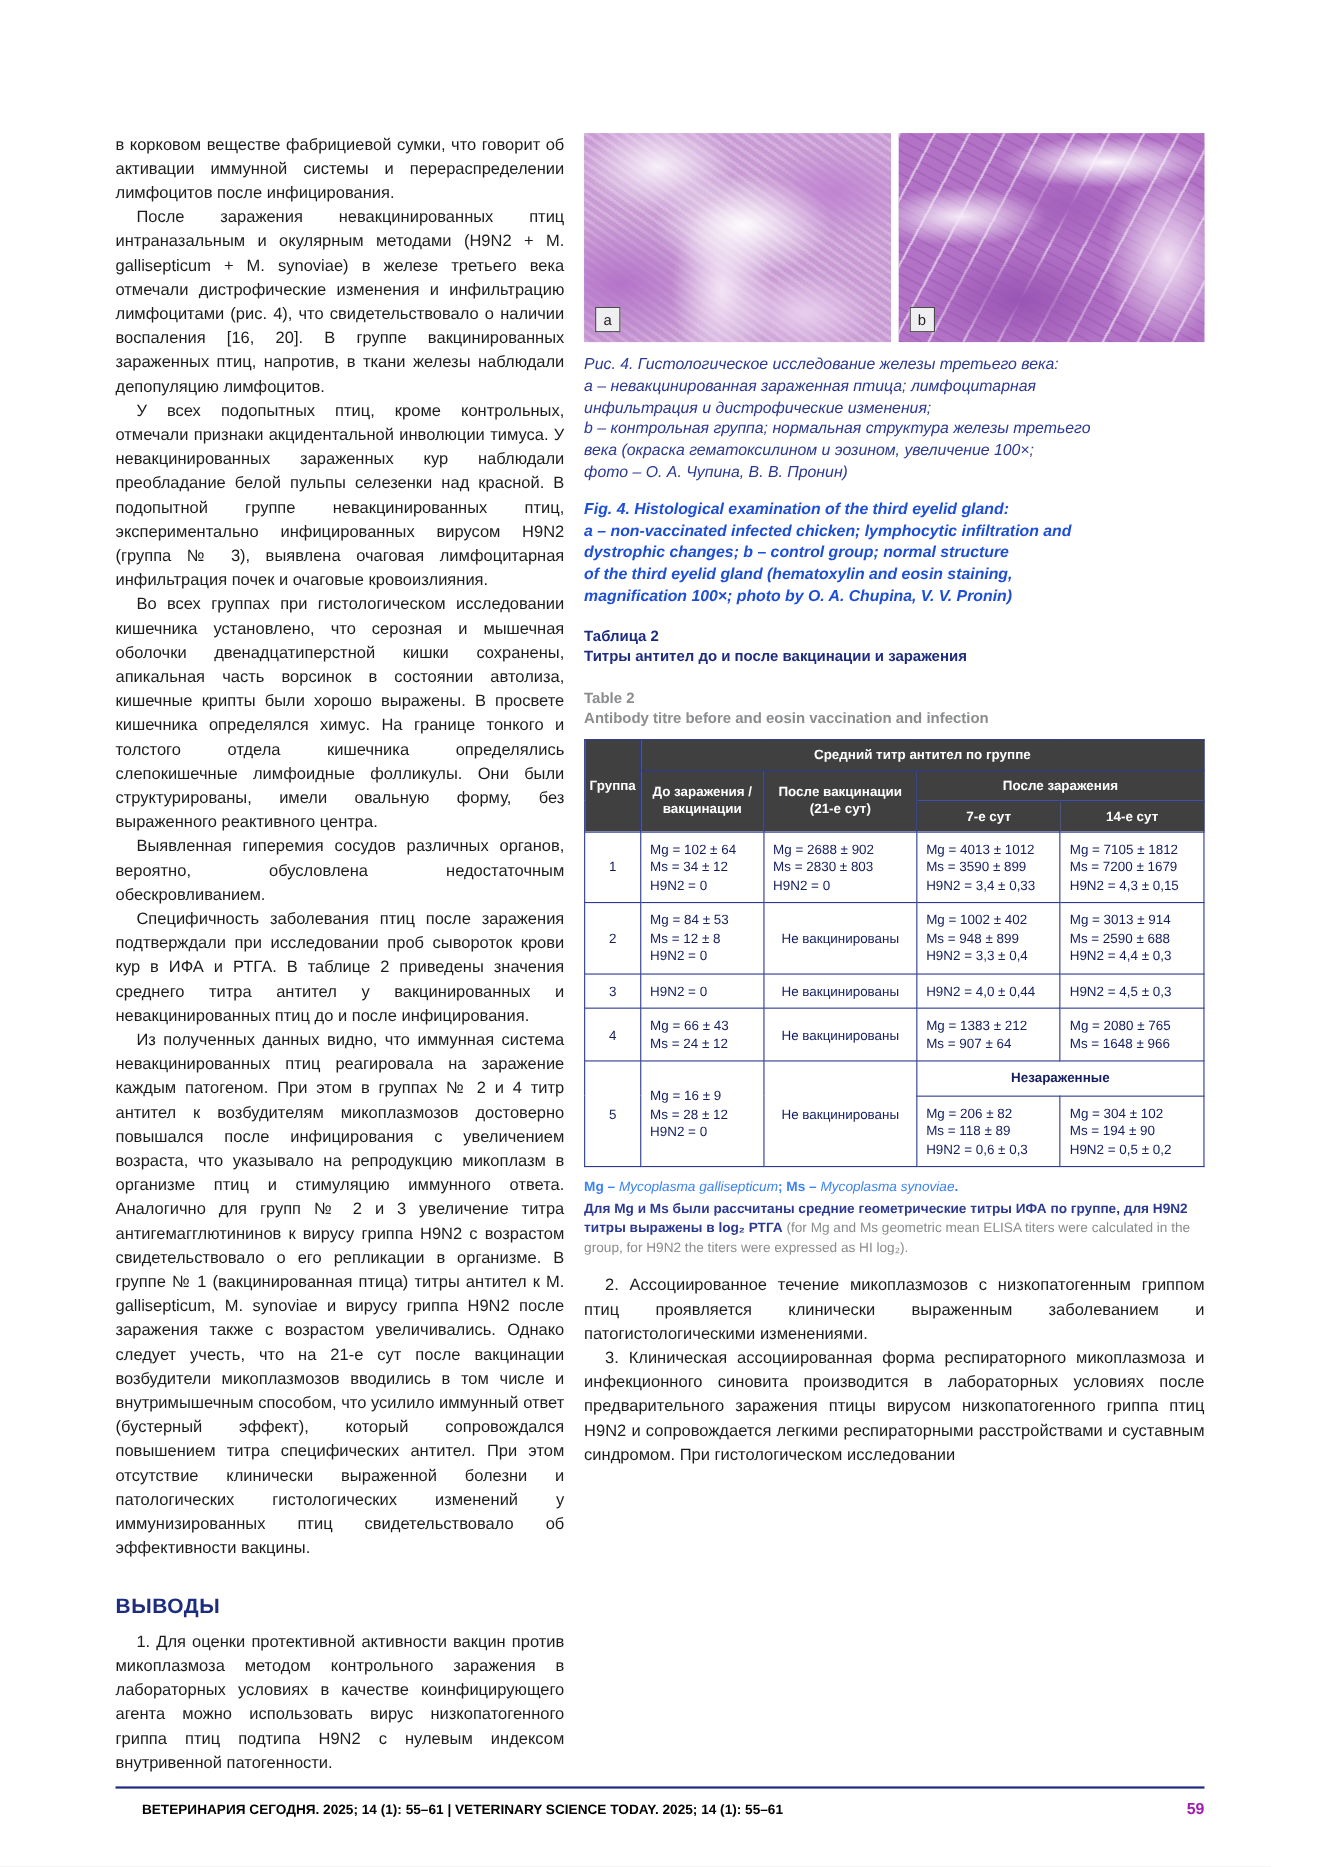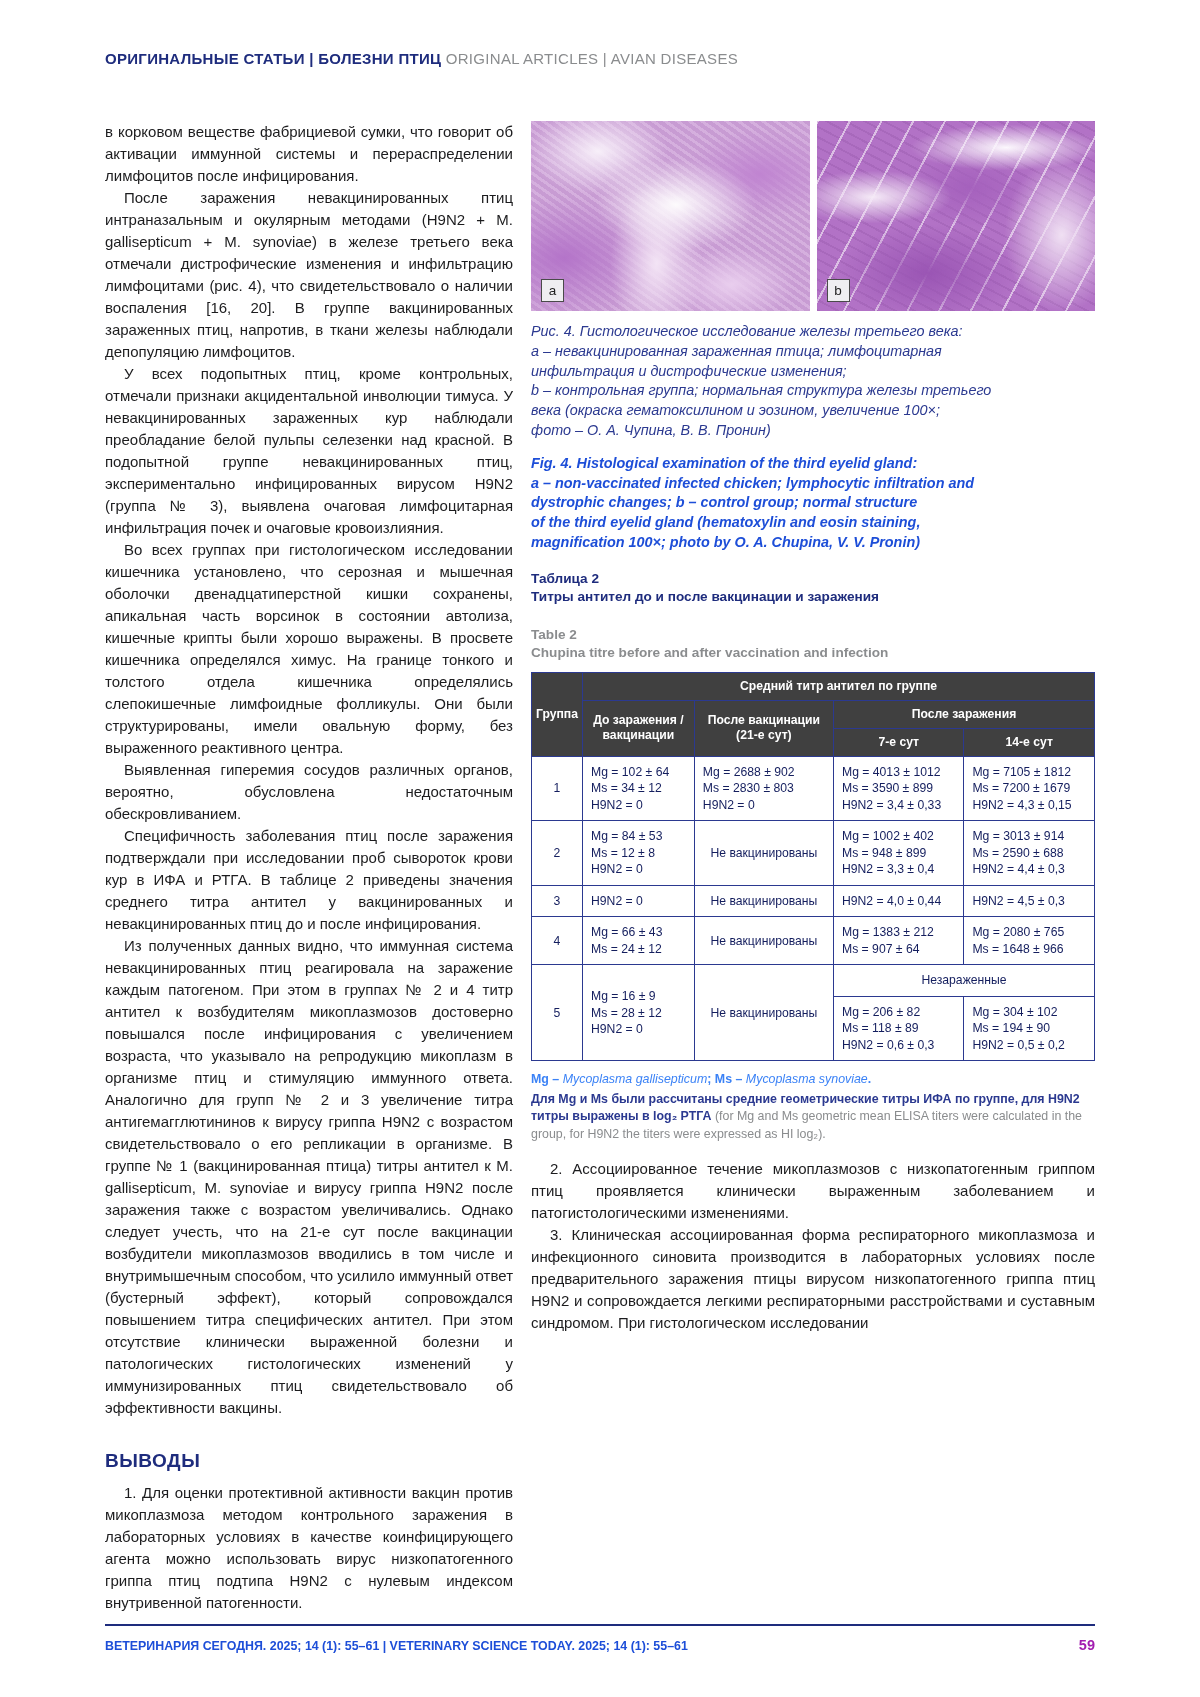--- a/index.html
+++ b/index.html
@@ -80,48 +80,44 @@
   table.titers thead th {
     background: #404040; color: #ffffff; font-weight: bold;
     text-align: center; vertical-align: middle; padding: 6px 4px;
     font-size: 12.2px; line-height: 15px;
   }
   table.titers td {
     vertical-align: middle; padding: 7px 8px;
     white-space: pre-line; line-height: 16.5px; background: #fff;
   }
   td.center { text-align: center; }
-  td.bold { font-weight: normal; }
+  td.bold { font-weight: bold; }
   col.c-group { width: 48px; }
   
   .fnotes { margin-top: 10px; font-size: 12.4px; line-height: 17.5px; }
   .fn1 { color: #3b82f6; font-weight: bold; }
   .fn1 .sp { font-style: italic; font-weight: normal; }
   .fn2-ru { color: #2b3990; font-weight: bold; }
   .fn2-en { color: #8a8c8e; font-weight: normal; }
   .fnotes .line2 { margin-top: 2px; }
   
   .ftr {
     position: absolute; left: 105px; right: 105px; top: 1624px;
     border-top: 2.5px solid #1e2c7d; padding-top: 11px;
     display: flex; justify-content: space-between; align-items: baseline;
   }
-  .ftr .journal { font-size: 12.4px; font-weight: bold; color: #1d4ed8; }
+  .ftr .journal { font-size: 12.4px; font-weight: bold; color: #000000; margin-left: 24px; }
   .ftr .pageno { font-size: 14.5px; font-weight: bold; color: #a21caf; text-align: center; }
   .rc-text { margin-top: 15px; }
 </style>
 </head>
 <body>
 
 <div class="page">
 
-  <div class="hdr">
-    <span class="ru">ОРИГИНАЛЬНЫЕ СТАТЬИ | БОЛЕЗНИ ПТИЦ</span>
-    <span class="en">ORIGINAL ARTICLES | AVIAN DISEASES</span>
-  </div>
 
   <div class="col-left body-text">
     <p class="noindent">в корковом веществе фабрициевой сумки, что говорит об активации иммунной системы и перераспределении лимфоцитов после инфицирования.</p>
     <p>После заражения невакцинированных птиц интраназальным и окулярным методами (H9N2 + M. gallisepticum + M. synoviae) в железе третьего века отмечали дистрофические изменения и инфильтрацию лимфоцитами (рис. 4), что свидетельствовало о наличии воспаления [16, 20]. В группе вакцинированных зараженных птиц, напротив, в ткани железы наблюдали депопуляцию лимфоцитов.</p>
     <p>У всех подопытных птиц, кроме контрольных, отмечали признаки акцидентальной инволюции тимуса. У невакцинированных зараженных кур наблюдали преобладание белой пульпы селезенки над красной. В подопытной группе невакцинированных птиц, экспериментально инфицированных вирусом H9N2 (группа № 3), выявлена очаговая лимфоцитарная инфильтрация почек и очаговые кровоизлияния.</p>
     <p>Во всех группах при гистологическом исследовании кишечника установлено, что серозная и мышечная оболочки двенадцатиперстной кишки сохранены, апикальная часть ворсинок в состоянии автолиза, кишечные крипты были хорошо выражены. В просвете кишечника определялся химус. На границе тонкого и толстого отдела кишечника определялись слепокишечные лимфоидные фолликулы. Они были структурированы, имели овальную форму, без выраженного реактивного центра.</p>
     <p>Выявленная гиперемия сосудов различных органов, вероятно, обусловлена недостаточным обескровливанием.</p>
     <p>Специфичность заболевания птиц после заражения подтверждали при исследовании проб сывороток крови кур в ИФА и РТГА. В таблице 2 приведены значения среднего титра антител у вакцинированных и невакцинированных птиц до и после инфицирования.</p>
     <p>Из полученных данных видно, что иммунная система невакцинированных птиц реагировала на заражение каждым патогеном. При этом в группах № 2 и 4 титр антител к возбудителям микоплазмозов достоверно повышался после инфицирования с увеличением возраста, что указывало на репродукцию микоплазм в организме птиц и стимуляцию иммунного ответа. Аналогично для групп № 2 и 3 увеличение титра антигемагглютининов к вирусу гриппа H9N2 с возрастом свидетельствовало о его репликации в организме. В группе № 1 (вакцинированная птица) титры антител к M. gallisepticum, M. synoviae и вирусу гриппа H9N2 после заражения также с возрастом увеличивались. Однако следует учесть, что на 21-е сут после вакцинации возбудители микоплазмозов вводились в том числе и внутримышечным способом, что усилило иммунный ответ (бустерный эффект), который сопровождался повышением титра специфических антител. При этом отсутствие клинически выраженной болезни и патологических гистологических изменений у иммунизированных птиц свидетельствовало об эффективности вакцины.</p>
     <h2 class="concl">ВЫВОДЫ</h2>
@@ -148,21 +144,21 @@
     <div class="cap cap-en">Fig. 4. Histological examination of the third eyelid gland:
 a – non-vaccinated infected chicken; lymphocytic infiltration and
 dystrophic changes; b – control group; normal structure
 of the third eyelid gland (hematoxylin and eosin staining,
 magnification 100×; photo by O. A. Chupina, V. V. Pronin)</div>
 
     <div class="tbl-head-block">
       <div class="tbl-label-ru">Таблица 2</div>
       <div class="tbl-title-ru">Титры антител до и после вакцинации и заражения</div>
       <div class="tbl-label-en">Table 2</div>
-      <div class="tbl-title-en">Chupina titre before and after vaccination and infection</div>
+      <div class="tbl-title-en">Antibody titre before and eosin vaccination and infection</div>
     </div>
 
     <table class="titers">
       <colgroup>
         <col class="c-group">
           <col>
           <col>
           <col>
           <col>
       </colgroup>

